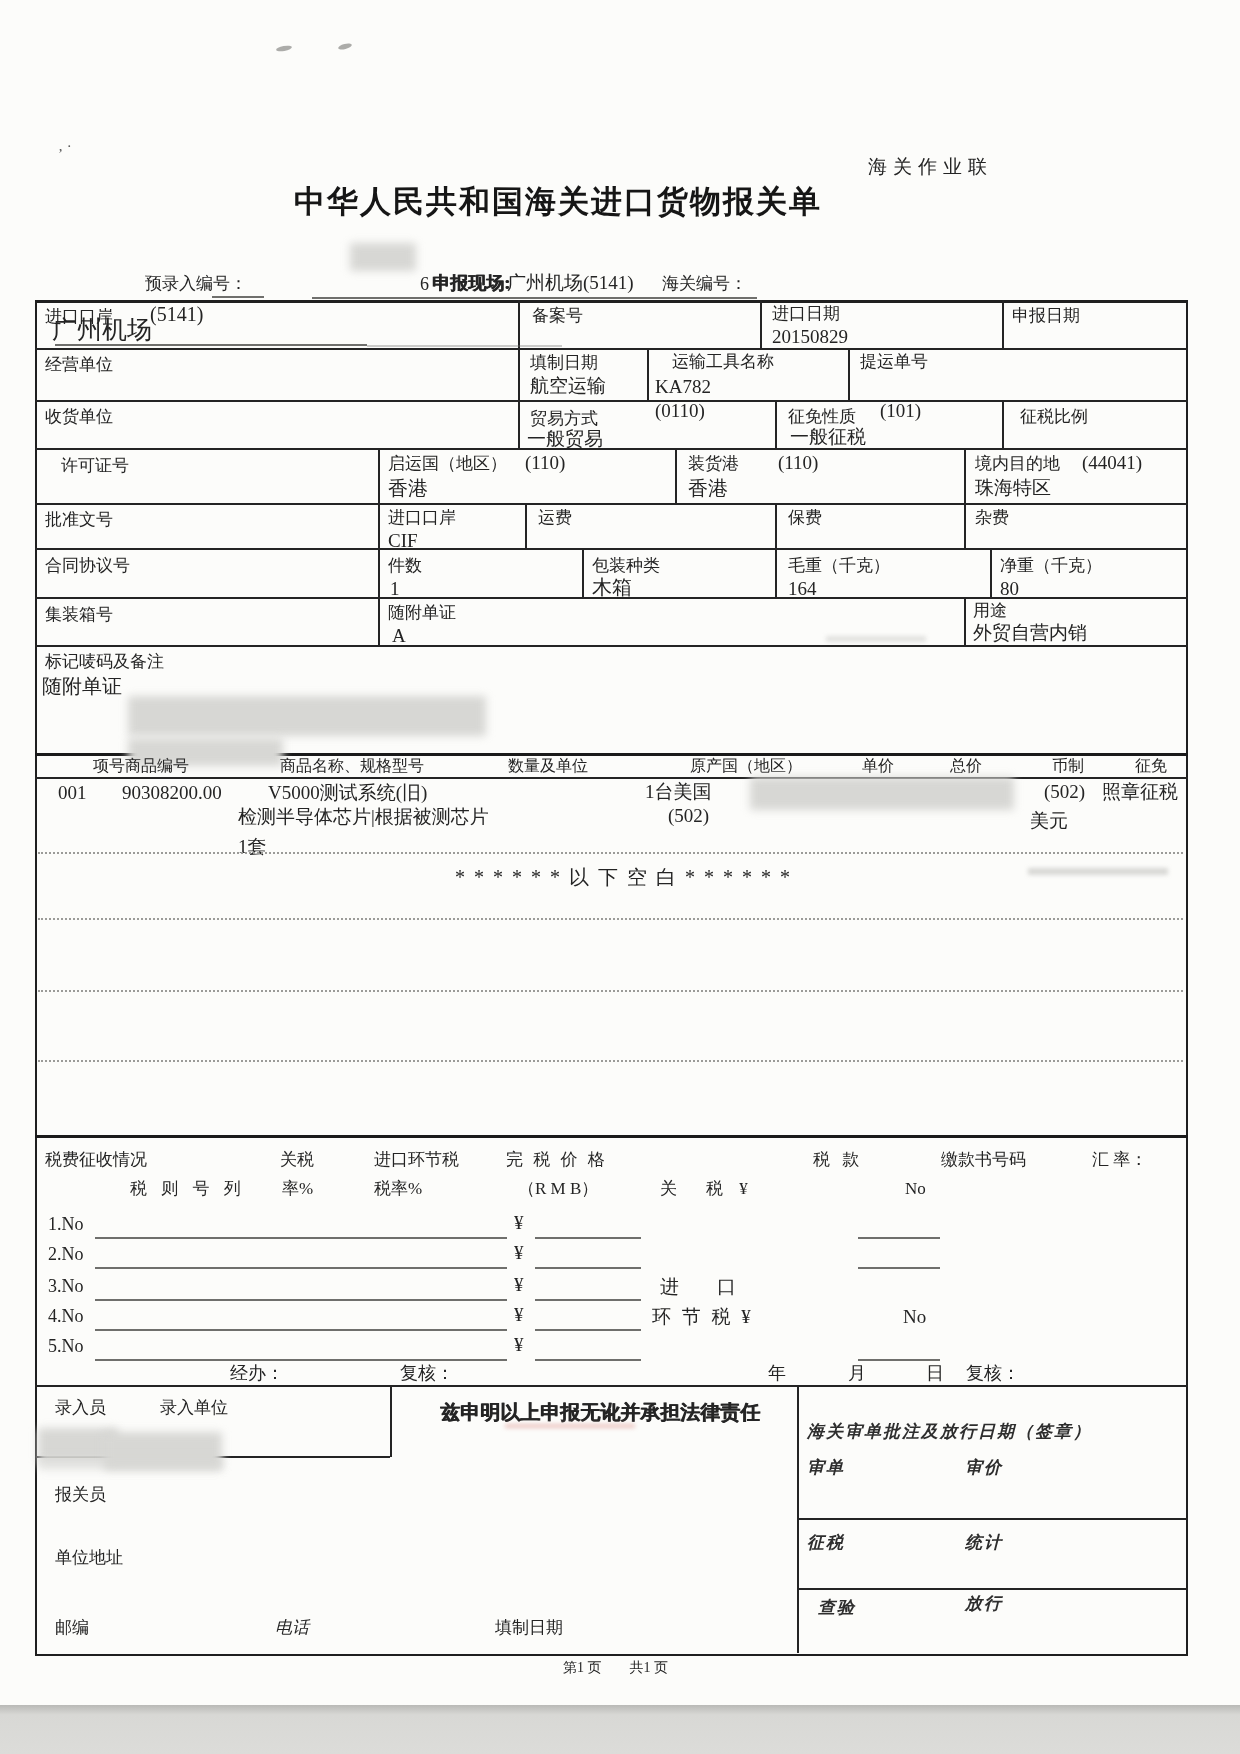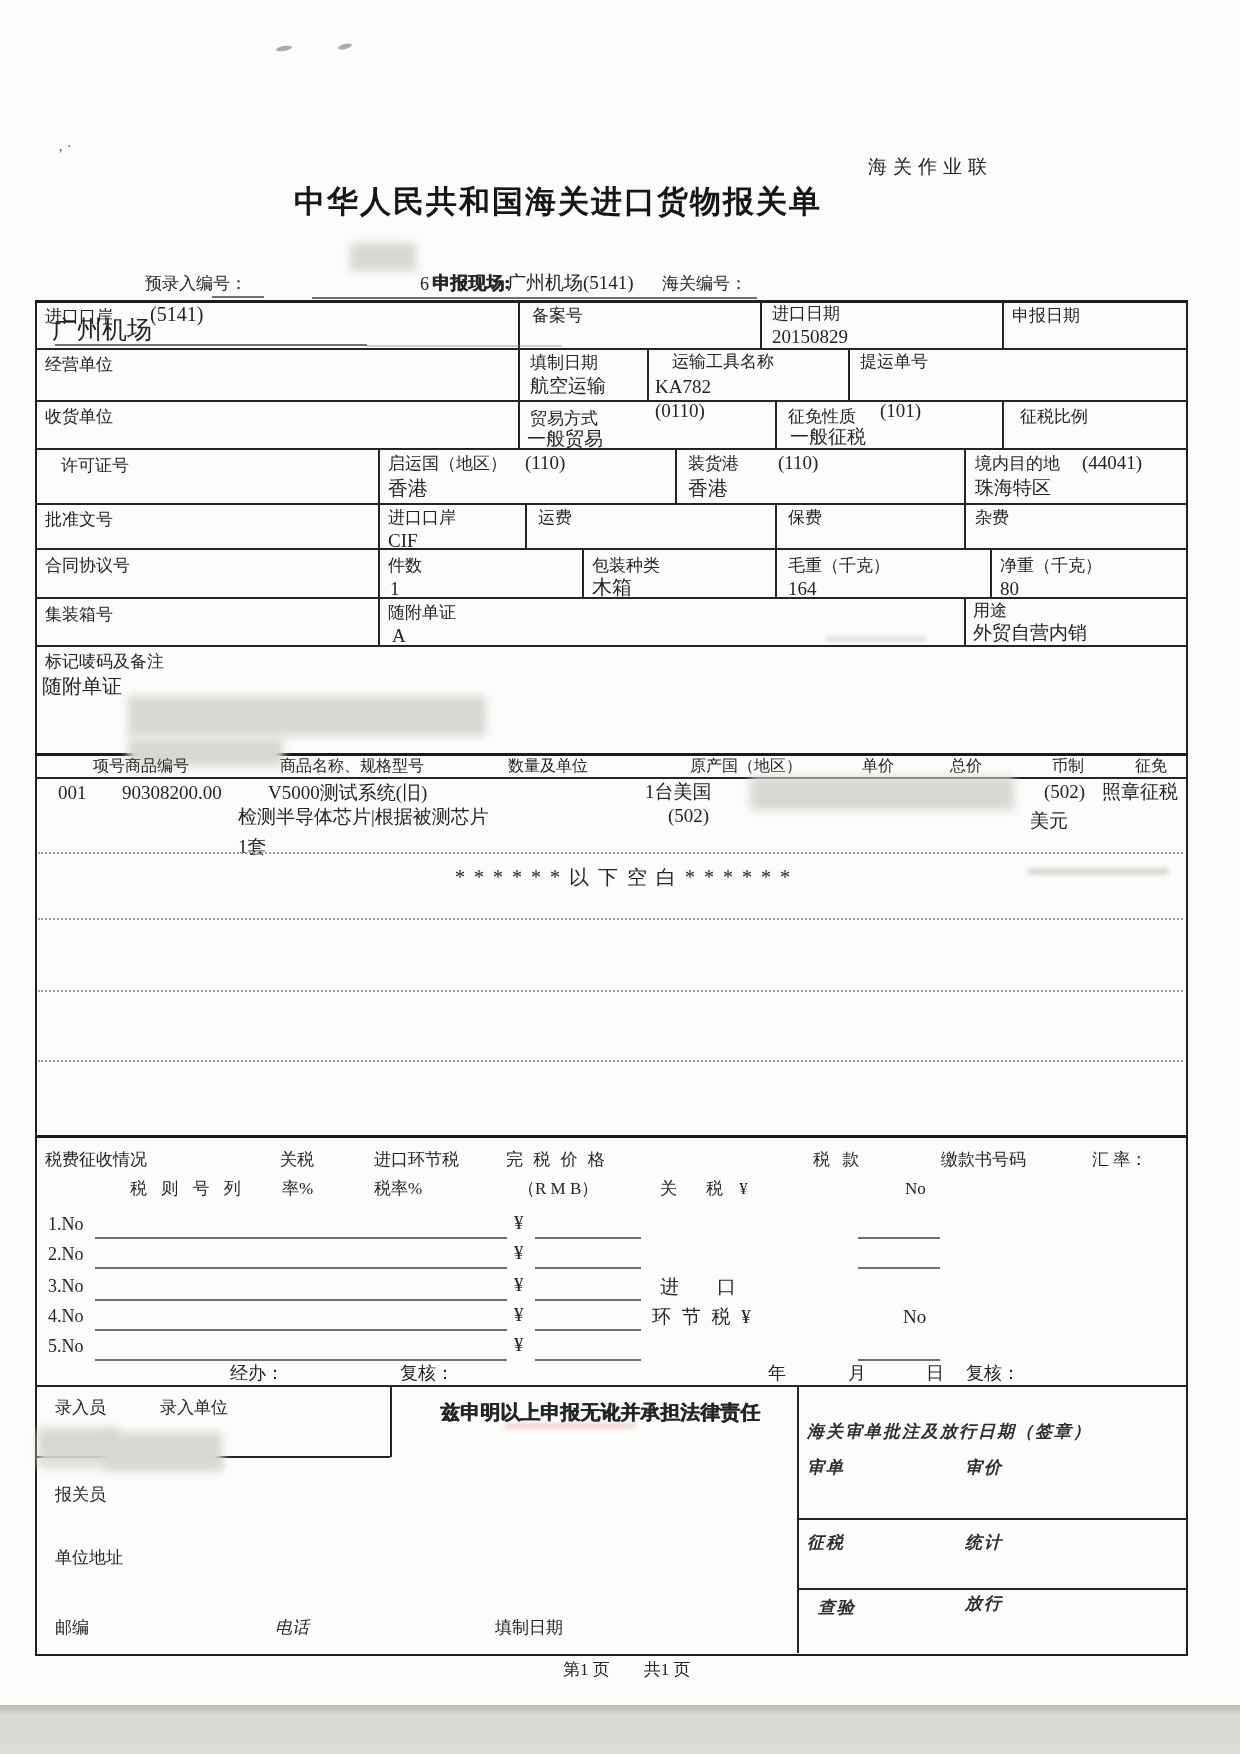--- a/index.html
+++ b/index.html
@@ -251,15 +251,15 @@
   <div class="streak" style="left:505px;top:1424px;width:130px;height:4px;background:#e8b9b4;opacity:.8;"></div>
 
   <div class="t kai" style="left:807px;top:1394px;margin-top:28px;">海关审单批注及放行日期（签章）</div>
   <div class="t kai" style="left:807px;top:1458px;">审单</div>
   <div class="t kai" style="left:965px;top:1458px;">审价</div>
   <div class="t kai" style="left:807px;top:1533px;">征税</div>
   <div class="t kai" style="left:965px;top:1533px;">统计</div>
   <div class="t kai" style="left:818px;top:1598px;">查验</div>
   <div class="t kai" style="left:965px;top:1594px;">放行</div>
 
-  <div class="t" style="left:563px;top:1660px;font-size:17px;">第1 页　　共1 页</div>
+  <div class="t" style="left:563px;top:1660px;font-size:14px;">第1 页　　共1 页</div>
 
 </div>
 
 </body></html>

